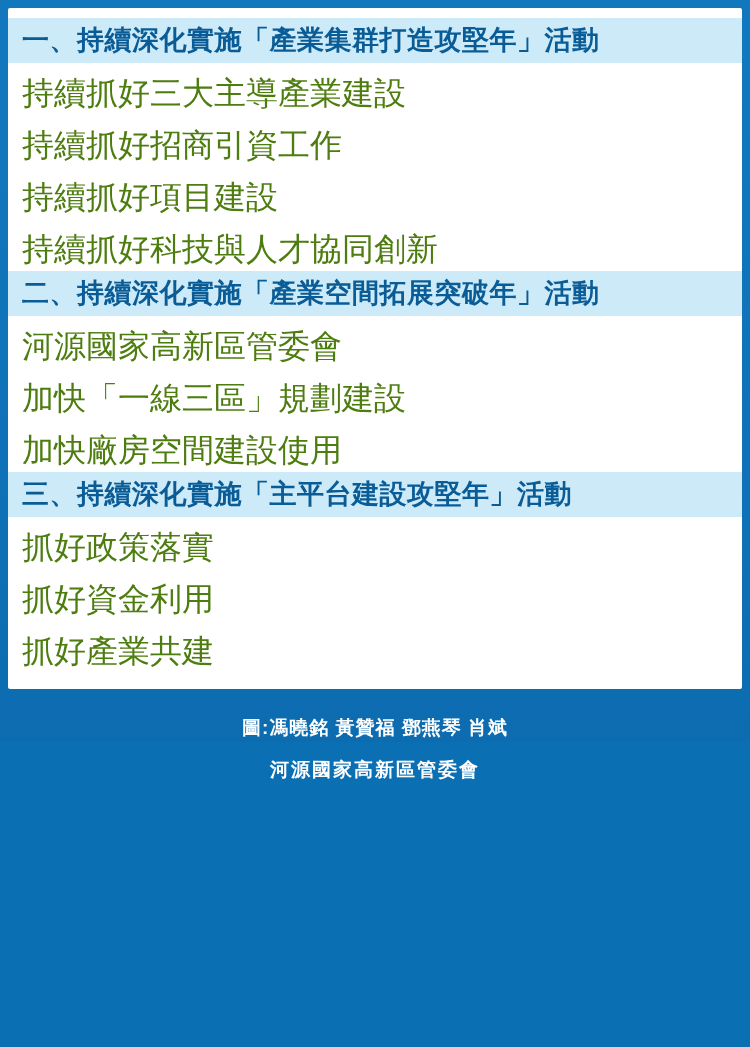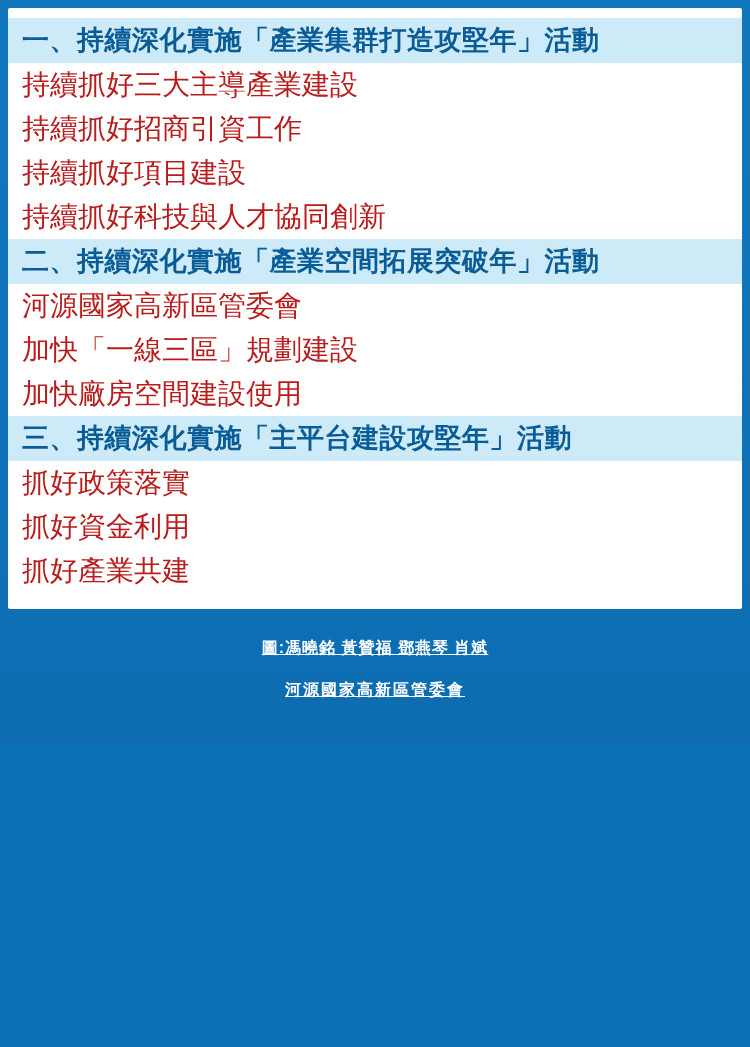--- a/index.html
+++ b/index.html
@@ -32,39 +32,38 @@
     background: #cdeaf8;
     color: #0a5c96;
     font-weight: bold;
     font-size: 27px;
     line-height: 40px;
     padding: 2px 10px 3px 14px;
     letter-spacing: 0.5px;
     white-space: nowrap;
   }
   .item {
-    color: #b91c1c;
-    font-size: 28px;
+    color: #4d7c0f;
+    font-size: 32px;
     line-height: 44px;
-    padding: 0 10px 0 14px;
+    padding: 8px 10px 0 14px;
     white-space: nowrap;
   }
   .footer {
     width: 734px;
     box-sizing: border-box;
     text-align: center;
     color: #ffffff;
     padding-top: 18px;
   }
   .footer-line {
-    font-size: 16px;
+    font-size: 19px;
     line-height: 42px;
     font-weight: bold;
     letter-spacing: 1px;
-    text-decoration: underline;
   }
   .footer-line.second {
     letter-spacing: 2px;
   }
 </style>
 </head>
 <body>
 
 <div class="poster">
 

